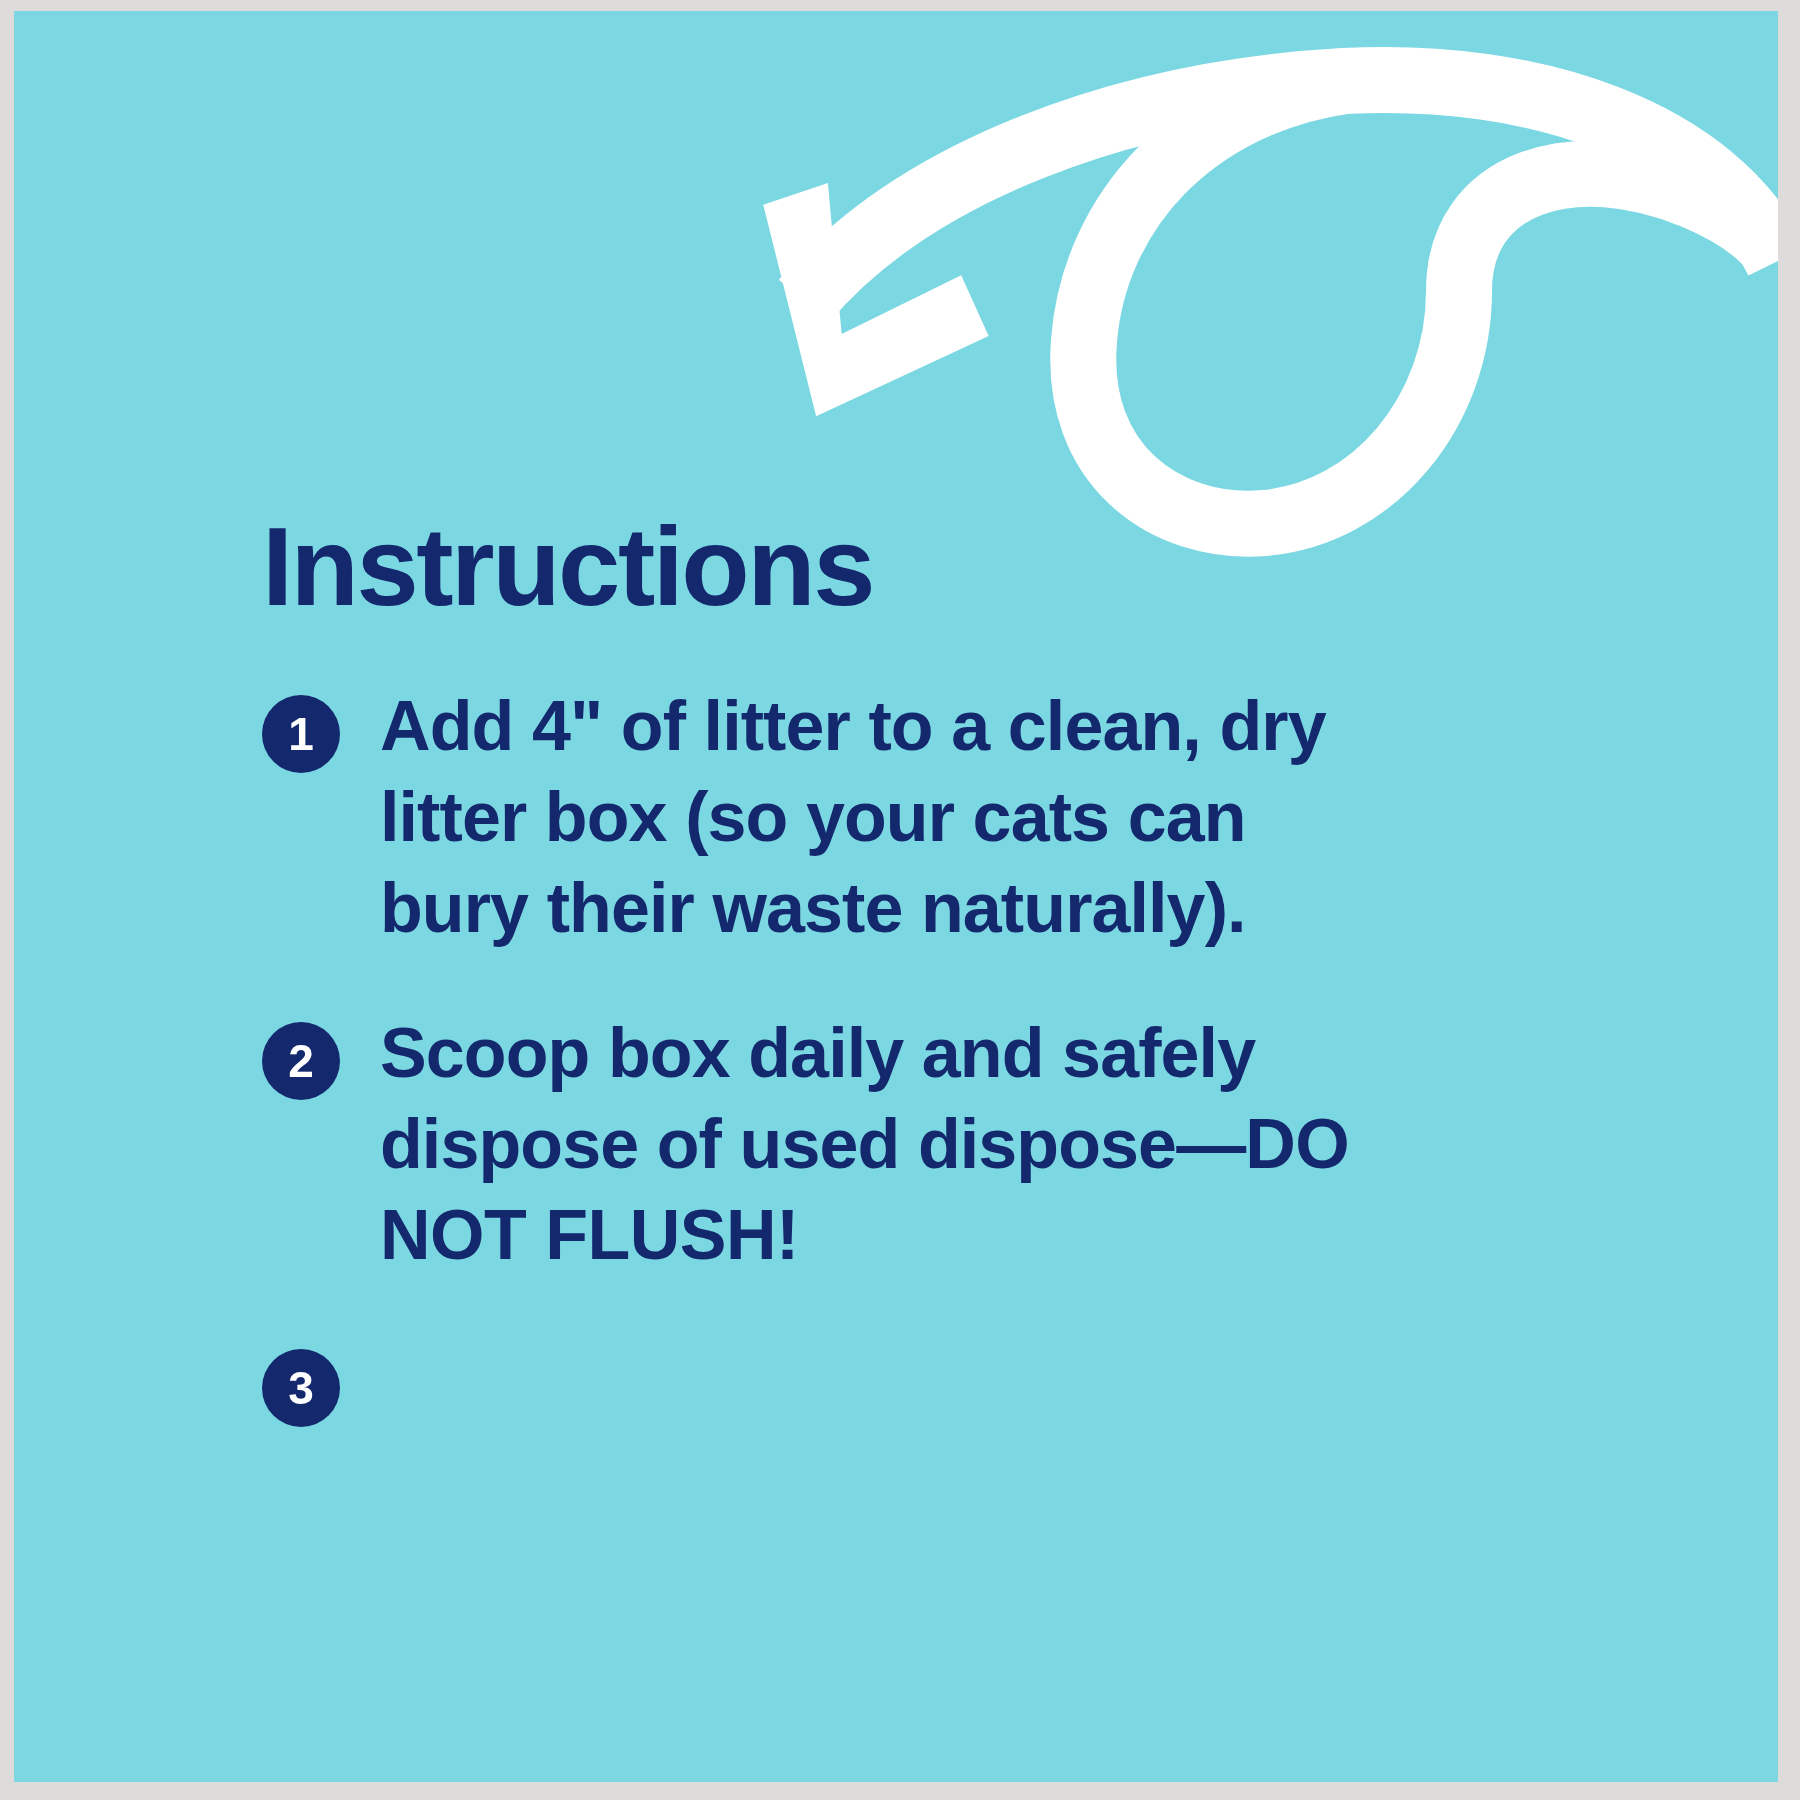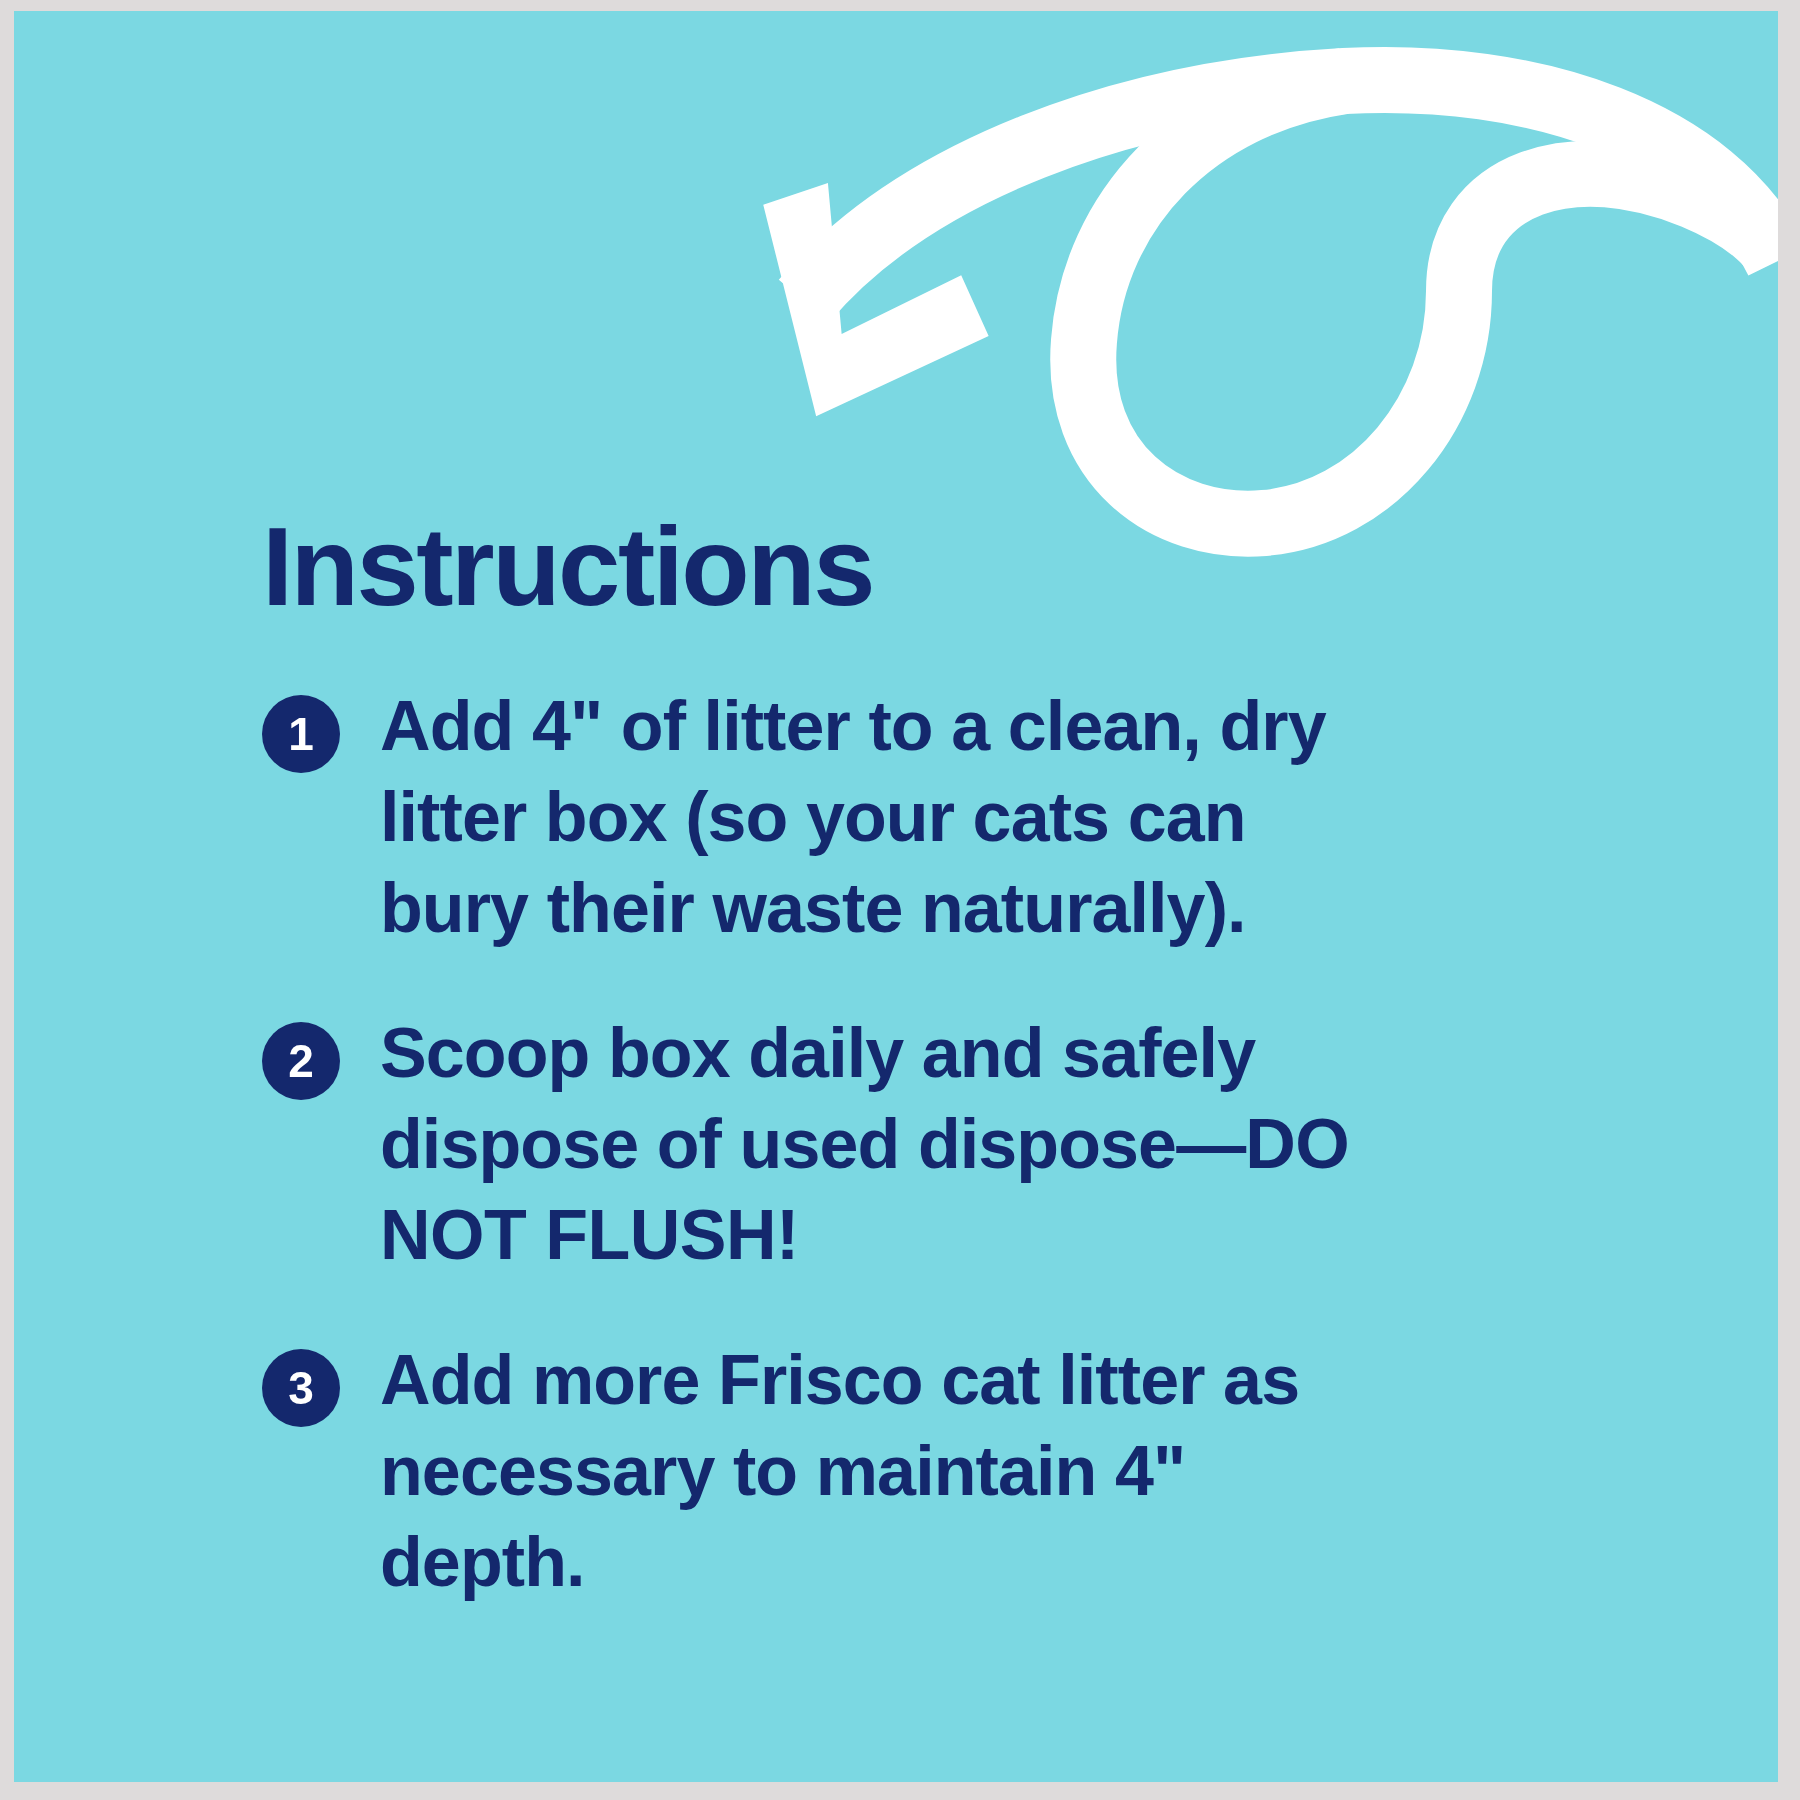--- a/index.html
+++ b/index.html
@@ -135,18 +135,17 @@
         <div class="step-text"><span>Add 4" of litter to a clean, dry litter box (so your cats can bury their waste naturally).</span><span class="emph"></span></div>
       </div>
 
       <div class="step">
         <div class="step-badge">2</div>
         <div class="step-text"><span>Scoop box daily and safely dispose of used dispose—</span><span class="emph">DO NOT FLUSH!</span></div>
       </div>
 
       <div class="step">
         <div class="step-badge">3</div>
-        <div class="step-text"><span>Add more Frisco cat litter as necessary to maintain 4" depth.</span><span class="emph"></span></div>
       </div>
 
     </div>
   </div>
 </div>
 
 </body></html>

